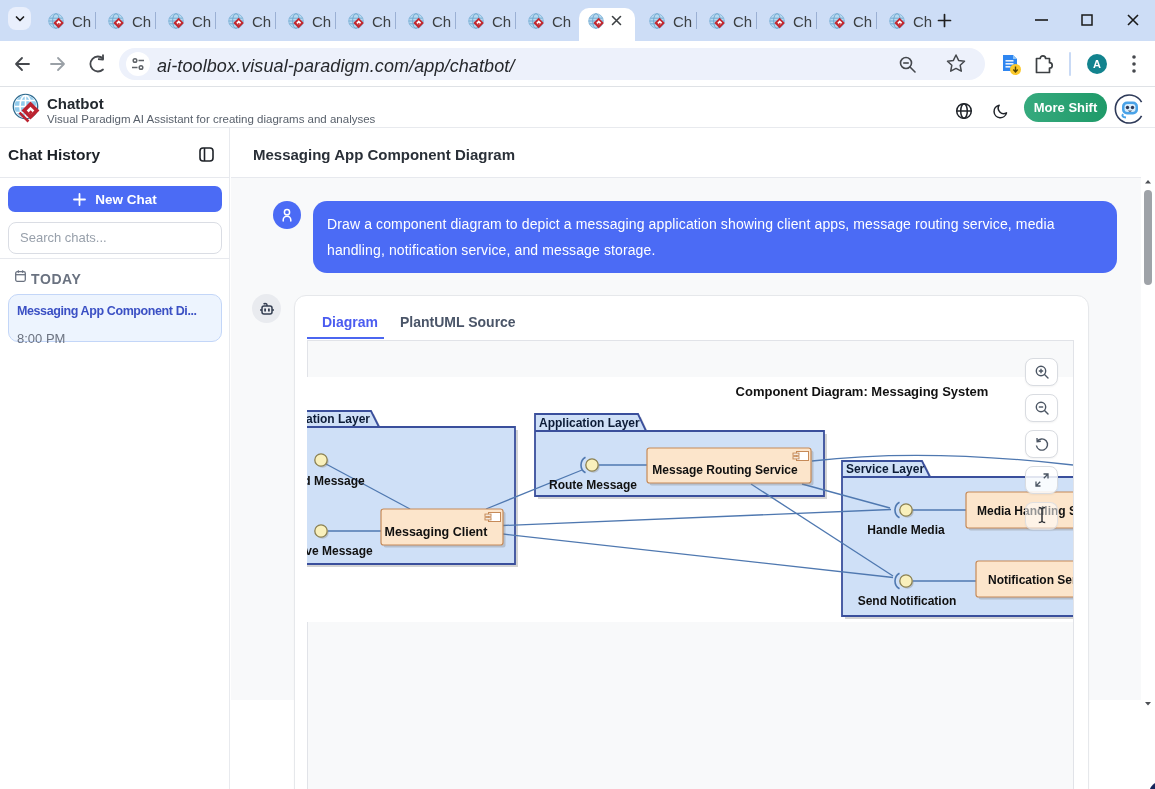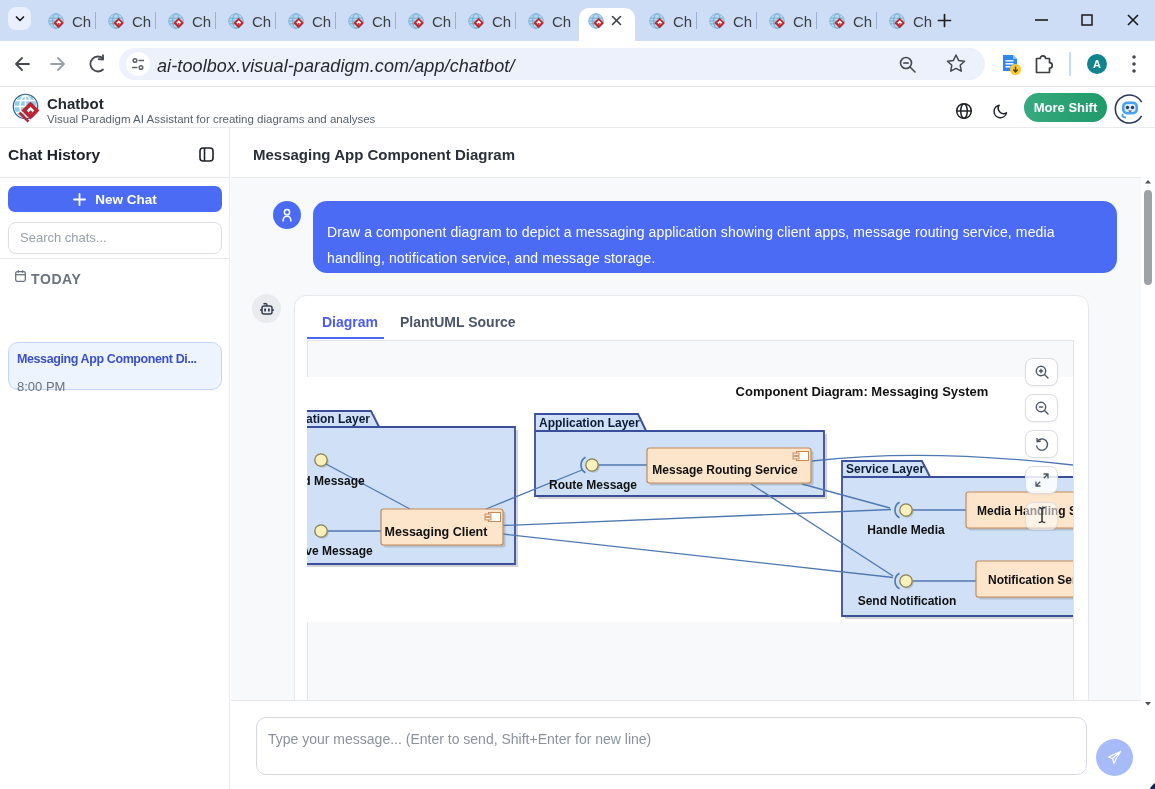--- a/index.html
+++ b/index.html
@@ -24,29 +24,29 @@
   #appsub { position:absolute; left:47px; top:113px; font-size:11.5px; color:#59616c; }
   #moreapps { position:absolute; left:1024px; top:93px; width:83px; height:29px; border-radius:15px; background:linear-gradient(90deg,#36aa7e,#1f9a69); color:#fff; font-size:13px; font-weight:bold; display:flex; align-items:center; justify-content:center; }
   
   #sidebar { position:absolute; left:0; top:128px; width:230px; height:661px; background:#fff; border-right:1px solid #e8eaee; }
   #sb-title { position:absolute; left:8px; top:146px; font-size:15.5px; font-weight:bold; color:#1c2127;text-align:center; }
   .hdiv { position:absolute; height:1px; background:#e7e9ee; }
   #newchat { position:absolute; left:8px; top:186px; width:214px; height:26px; background:#4b6bf5; border-radius:7px; color:#fff; display:flex; align-items:center; justify-content:center; font-size:13.5px; font-weight:bold; }
   #searchbox { position:absolute; left:8px; top:222px; width:214px; height:32px; background:#fff; border:1px solid #dadde4; border-radius:8px; }
   #searchph { position:absolute; left:20px; top:230px; font-size:13px; color:#98a0ab; }
   #today { position:absolute; left:31px; top:271px; font-size:14px; font-weight:bold; color:#6a7280; letter-spacing:0.6px; }
-  #chatitem { position:absolute; left:8px; top:294px; width:214px; height:48px; background:#edf4fe; border:1px solid #c3d6f8; border-radius:10px;margin-top:48px; }
+  #chatitem { position:absolute; left:8px; top:294px; width:214px; height:48px; background:#edf4fe; border:1px solid #c3d6f8; border-radius:10px; }
   #chatitem .t1 { position:absolute; left:8px; top:9px; width:198px; font-size:12.5px; letter-spacing:-0.4px; font-weight:bold; color:#3b50c4; white-space:nowrap; overflow:hidden; }
   #chatitem .t2 { position:absolute; left:8px; top:36px; font-size:13px; color:#6b7280; }
   
   #main { position:absolute; left:231px; top:128px; width:924px; height:661px; background:#fff; }
   #mheading { position:absolute; left:22px; top:18px; font-size:15px; font-weight:bold; color:#2a3038; }
   #chatarea { position:absolute; left:0; top:50px; width:924px; height:522px; background:#f8f9fa; }
   #uavatar { position:absolute; left:42px; top:23px; width:28px; height:28px; border-radius:50%; background:#4b6bf5; display:flex; align-items:center; justify-content:center; }
-  #ububble { position:absolute; left:82px; top:23px; width:804px; height:72px; background:#4b6bf5; border-radius:14px; color:#fff; font-size:14px; letter-spacing:0.12px; line-height:26px; padding:18px 14px; }
+  #ububble { position:absolute; left:82px; top:23px; width:804px; height:72px; background:#4b6bf5; border-radius:14px; color:#fff; font-size:14px; letter-spacing:0.12px; line-height:26px; padding:10px 14px; }
   #bavatar { position:absolute; left:21px; top:116px; width:29px; height:29px; border-radius:50%; background:#e9ebef; display:flex; align-items:center; justify-content:center; }
   #card { position:absolute; left:63px; top:117px; width:795px; height:533px; background:#fff; border:1px solid #e6e8eb; border-radius:12px; box-shadow:0 1px 2px rgba(0,0,0,0.03); }
   .tablbl { position:absolute; top:18px; font-size:14px;font-weight:bold; }
   #tab-underline { position:absolute; left:12px; top:41px; width:77px; height:2px; background:#4b66f0; }
   #viewer { position:absolute; left:12px; top:44px; width:767px; height:489px; background:#f8f9fa; border:1px solid #e1e3e8; border-bottom:none; }
   .zbtn { position:absolute; left:717px; width:33px; height:28px; background:#fff; border:1px solid #d9dce1; border-radius:8px; box-shadow:0 1px 2px rgba(0,0,0,0.05); display:flex; align-items:center; justify-content:center; }
   
   #bottombar { position:absolute; left:0; top:572px; width:924px; height:89px; background:#fff; border-top:1px solid #e5e7ea; }
   #msginput { position:absolute; left:25px; top:16px; width:831px; height:58px; border:1px solid #d5d8df; border-radius:10px; background:#fff; }
   #msgph { position:absolute; left:37px; top:30px; font-size:14px; color:#8b929c; }
@@ -395,29 +395,20 @@
         <div class="zbtn" style="top:161px;background:rgba(255,255,255,0.55);border-color:rgba(213,216,222,0.75)">
             <svg width="20" height="20" viewBox="0 0 20 20" style="margin-top:-2px">
               <g stroke="#2e3237" stroke-width="1.5" fill="none">
                 <path d="M6.8 2.4 q2.4 0 3.2 1.6 q0.8-1.6 3.2-1.6 M6.8 17.6 q2.4 0 3.2-1.6 q0.8 1.6 3.2 1.6 M10 4 v12"></path>
               </g>
             </svg>
           </div>
       </div>
     </div>
   </div>
-  <div id="bottombar">
-    <div id="msginput"></div>
-    <div id="msgph">Type your message... (Enter to send, Shift+Enter for new line)</div>
-    <div id="sendbtn">
-        <svg width="17" height="17" viewBox="0 0 17 17">
-          <path d="M14.5 2.5 L2.5 8 L6.5 9.5 L8 14.5 L10 10 Z M6.5 9.5 L14.5 2.5" fill="none" stroke="#fff" stroke-width="1.2" stroke-linejoin="round"></path>
-        </svg>
-      </div>
-  </div>
 </div>
 
 <div id="vscroll">
   <svg width="14" height="535" viewBox="0 0 14 535" style="position:absolute;left:0;top:0">
     <path d="M4 6.5 L7 3 L10 6.5 Z" fill="#4d5055"></path>
     <path d="M4 525 L7 528.5 L10 525 Z" fill="#4d5055"></path>
   </svg>
   <div id="vthumb"></div>
 </div>
 <div id="cornerblob"></div>

